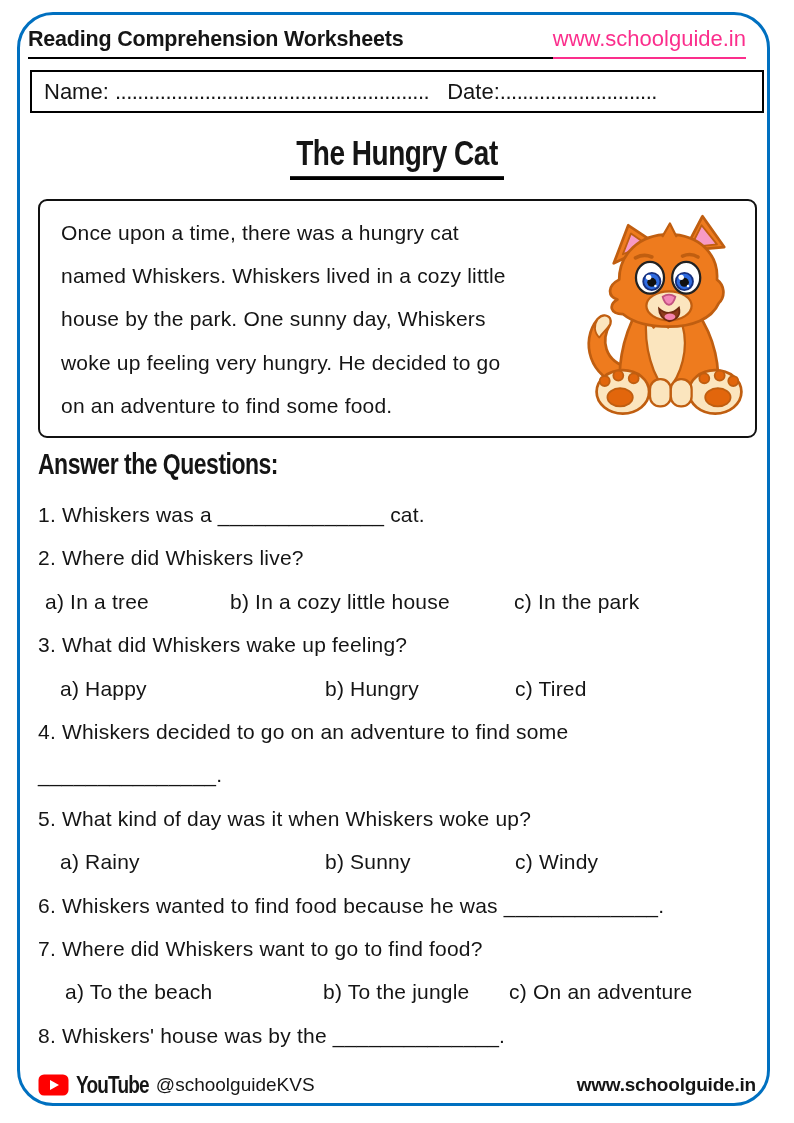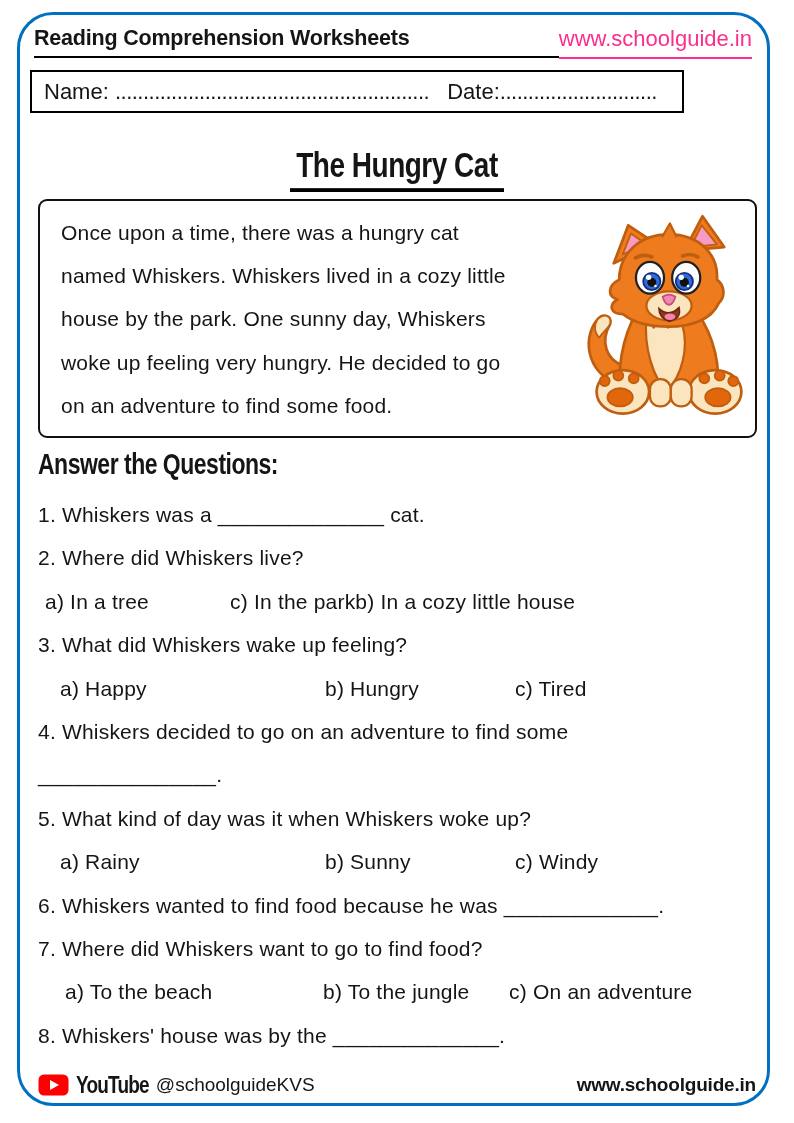--- a/index.html
+++ b/index.html
@@ -13,42 +13,42 @@
     position:relative;width:794px;height:1123px;background:#fff;
     font-family:"Liberation Sans","DejaVu Sans",sans-serif;color:var(--ink);
     overflow:hidden;
   }
   .frame{
     position:absolute;left:17px;top:12px;width:753px;height:1094px;
     border:3px solid var(--blue);border-radius:36px;box-sizing:border-box;
   }
   
   .header{
-    position:absolute;left:34px;top:26px;width:718px;
-    display:flex;align-items:flex-start;
+    position:absolute;left:28px;top:26px;width:718px;
+    display:flex;align-items:center;
   }
   .header-title{
     flex:1;font-size:21.5px;font-weight:700;letter-spacing:-0.2px;
     border-bottom:2.5px solid #000;padding-bottom:5px;white-space:nowrap;
   }
   .header-link{
     font-size:22px;font-weight:400;color:var(--pink);
     border-bottom:2.5px solid var(--pink);padding-bottom:5px;
     text-decoration:none;white-space:nowrap;
   }
   
   .name-date-box{
-    position:absolute;left:30px;top:70px;width:654px;height:43px;
+    position:absolute;left:30px;top:70px;width:734px;height:43px;
     border:2.5px solid #000;box-sizing:border-box;
     display:flex;align-items:center;padding:0 12px;font-size:22px;white-space:nowrap;
   }
   .dots{letter-spacing:-0.5px;overflow:hidden;}
   .date-label{margin-left:18px;}
   
-  .title-wrap{position:absolute;left:0;right:0;top:155px;text-align:center;}
+  .title-wrap{position:absolute;left:0;right:0;top:143px;text-align:center;}
   .title{
     display:inline-block;margin:0;font-size:28px;font-weight:800;letter-spacing:-0.5px;
     transform:scaleY(1.28);transform-origin:center bottom;
     border-bottom:3px solid #000;padding:0 6px 2px;
   }
   
   .passage-box{
     position:absolute;left:38px;top:199px;width:719px;height:239px;
     border:2.5px solid #111;border-radius:9px;box-sizing:border-box;
     display:flex;overflow:hidden;
@@ -169,22 +169,22 @@
   </div>
 
   <section class="questions">
     <h2 class="q-heading">Answer the Questions:</h2>
 
     <div class="q-line"><span>1. Whiskers was a ______________ cat.</span></div>
     <div class="q-line"><span>2. Where did Whiskers live?</span></div>
 
     <div class="q-line opts opts2">
       <span class="opt opt-a">a) In a tree</span>
+      <span class="opt opt-b">b) In a cozy little house</span>
       <span class="opt opt-c">c) In the park</span>
-      <span class="opt opt-b">b) In a cozy little house</span>
     </div>
 
     <div class="q-line"><span>3. What did Whiskers wake up feeling?</span></div>
 
     <div class="q-line opts opts3">
       <span class="opt opt-a">a) Happy</span>
       <span class="opt opt-b">b) Hungry</span>
       <span class="opt opt-c">c) Tired</span>
     </div>
 

